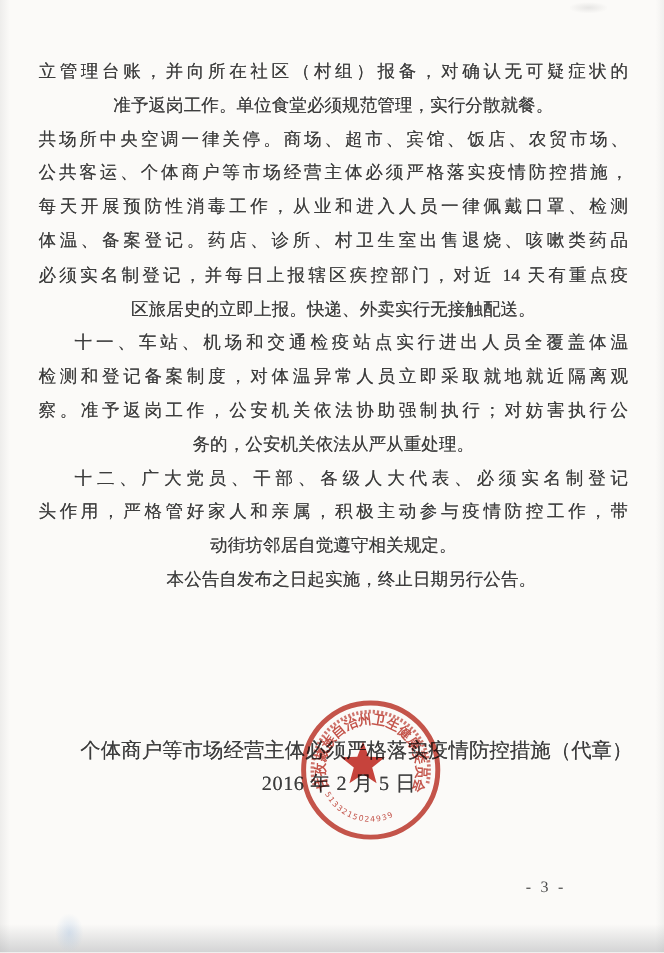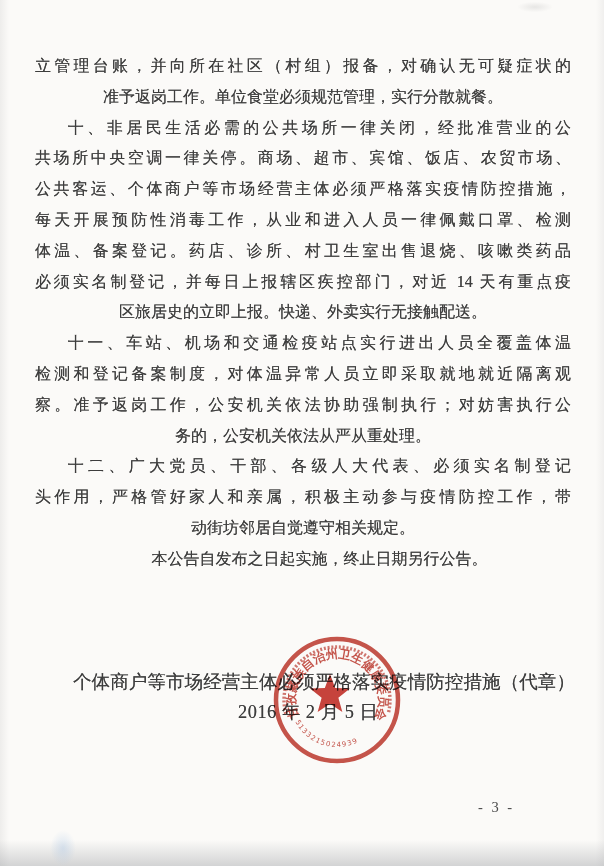--- a/index.html
+++ b/index.html
@@ -60,21 +60,20 @@
 </head>
 <body>
 
 <div class="page">
 
   <div class="smudge-gray"></div>
 
   <div class="bodytext">
     <div class="line full">立管理台账，并向所在社区（村组）报备，对确认无可疑症状的</div>
     <div class="line">准予返岗工作。单位食堂必须规范管理，实行分散就餐。</div>
-    <div class="line full indent">十、非居民生活必需的公共场所一律关闭，经批准营业的公</div>
     <div class="line full">共场所中央空调一律关停。商场、超市、宾馆、饭店、农贸市场、</div>
     <div class="line full">公共客运、个体商户等市场经营主体必须严格落实疫情防控措施，</div>
     <div class="line full">每天开展预防性消毒工作，从业和进入人员一律佩戴口罩、检测</div>
     <div class="line full">体温、备案登记。药店、诊所、村卫生室出售退烧、咳嗽类药品</div>
     <div class="line full">必须实名制登记，并每日上报辖区疾控部门，对近 14 天有重点疫</div>
     <div class="line">区旅居史的立即上报。快递、外卖实行无接触配送。</div>
     <div class="line full indent">十一、车站、机场和交通检疫站点实行进出人员全覆盖体温</div>
     <div class="line full">检测和登记备案制度，对体温异常人员立即采取就地就近隔离观</div>
     <div class="line full">察。准予返岗工作，公安机关依法协助强制执行；对妨害执行公</div>
     <div class="line">务的，公安机关依法从严从重处理。</div>

